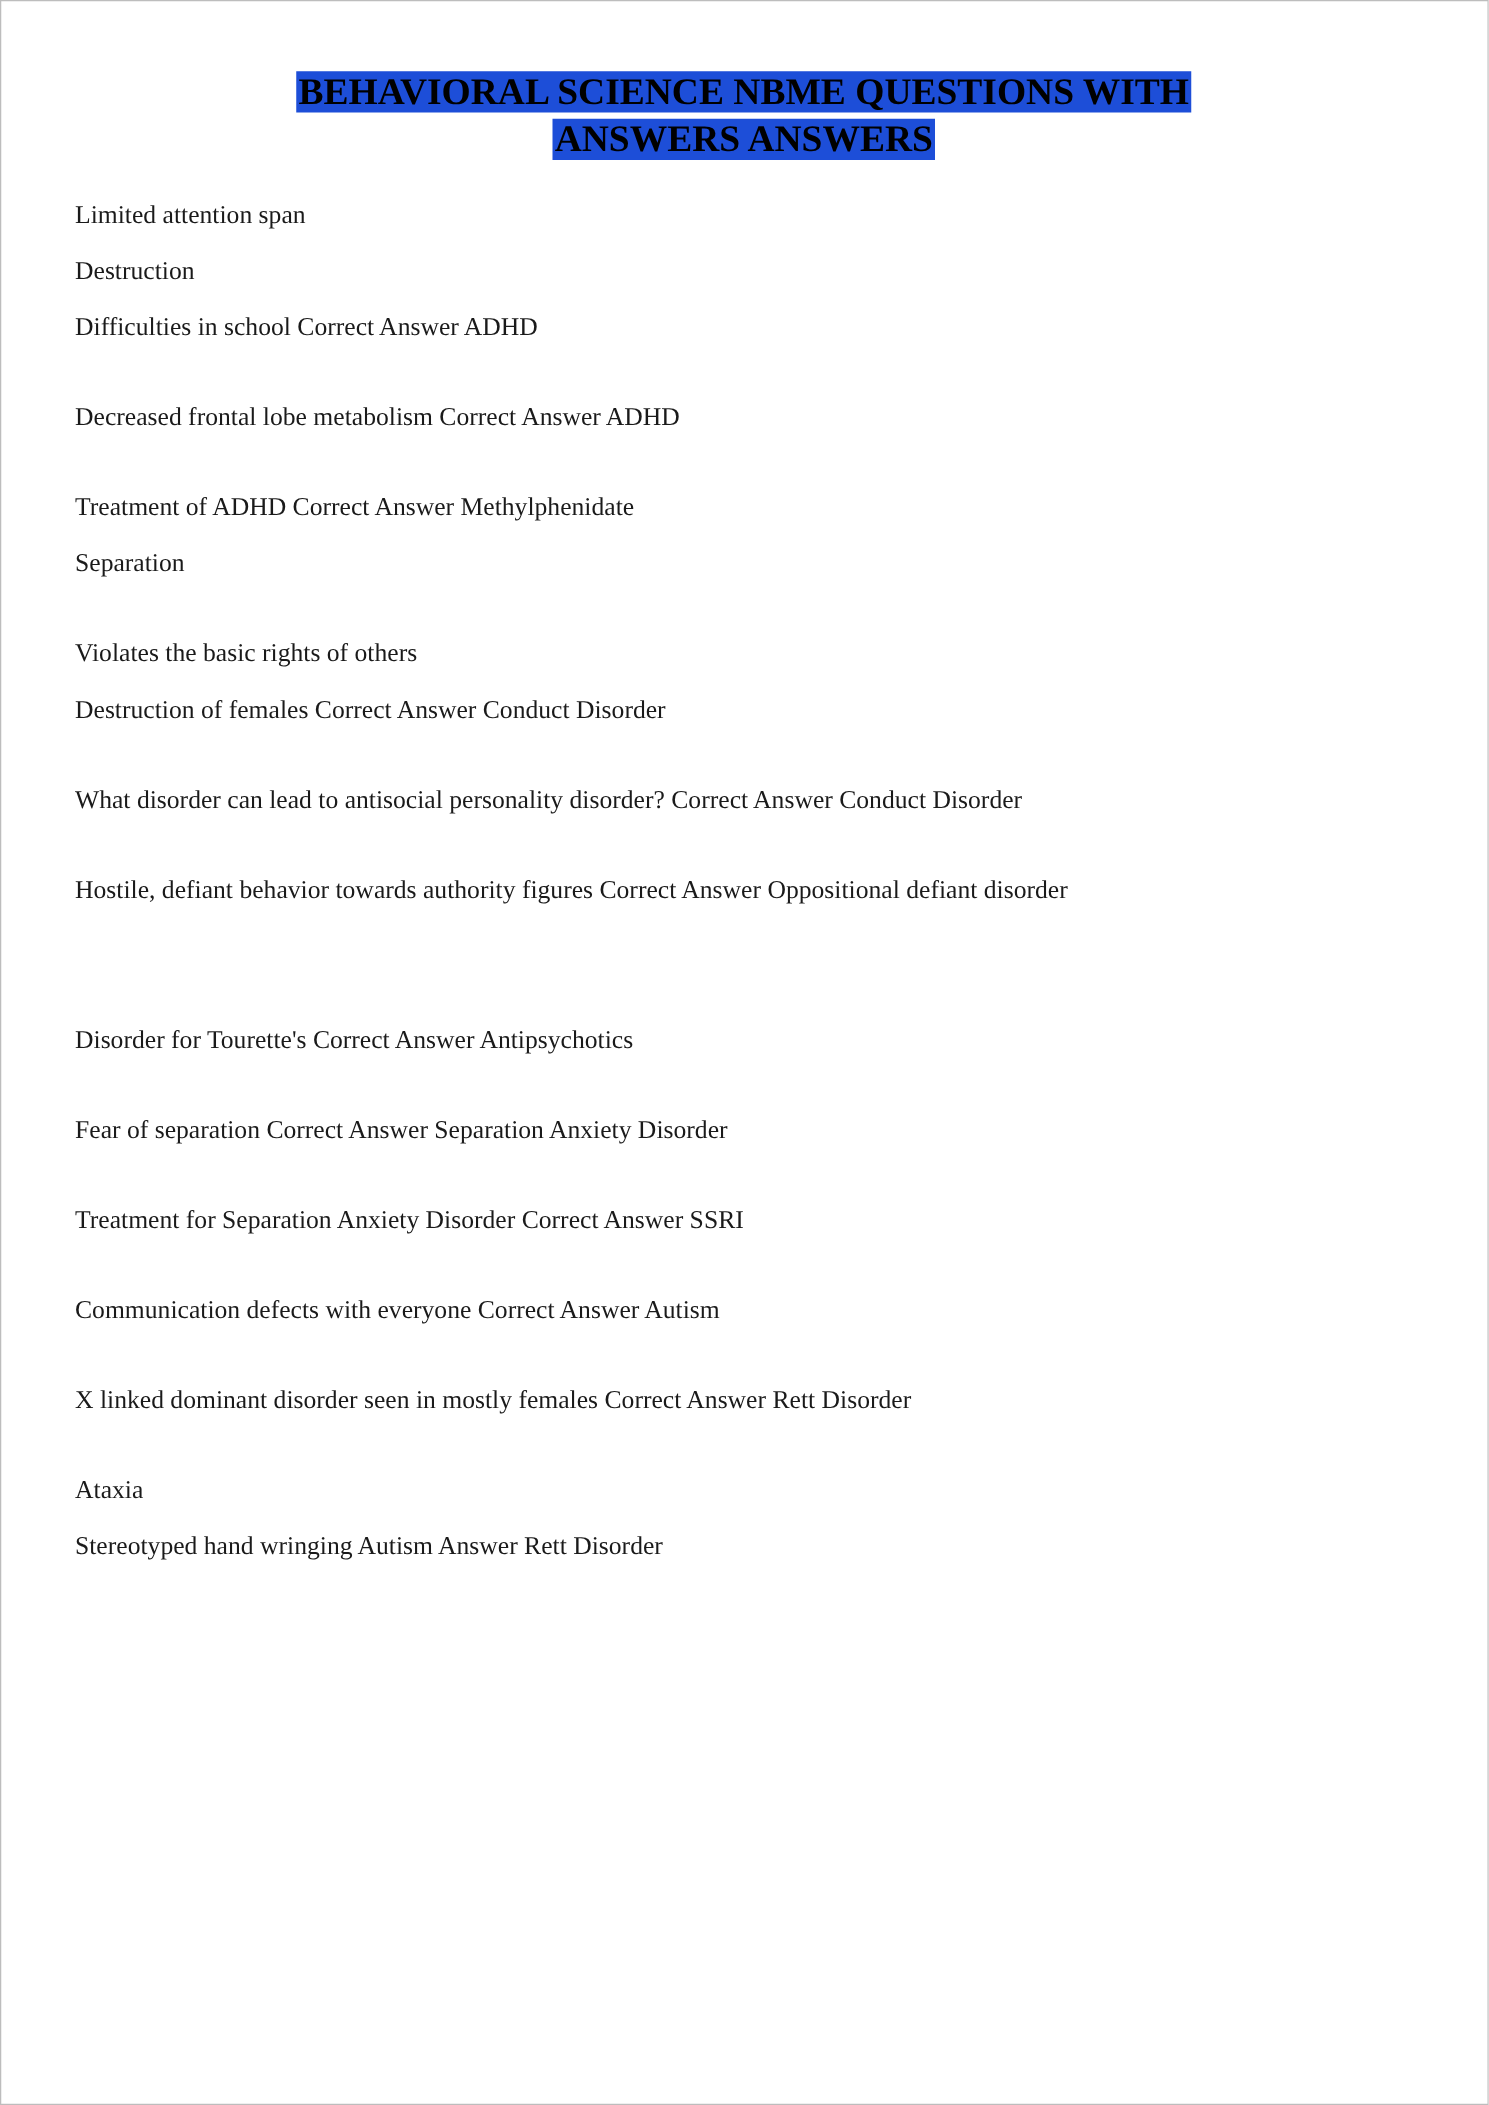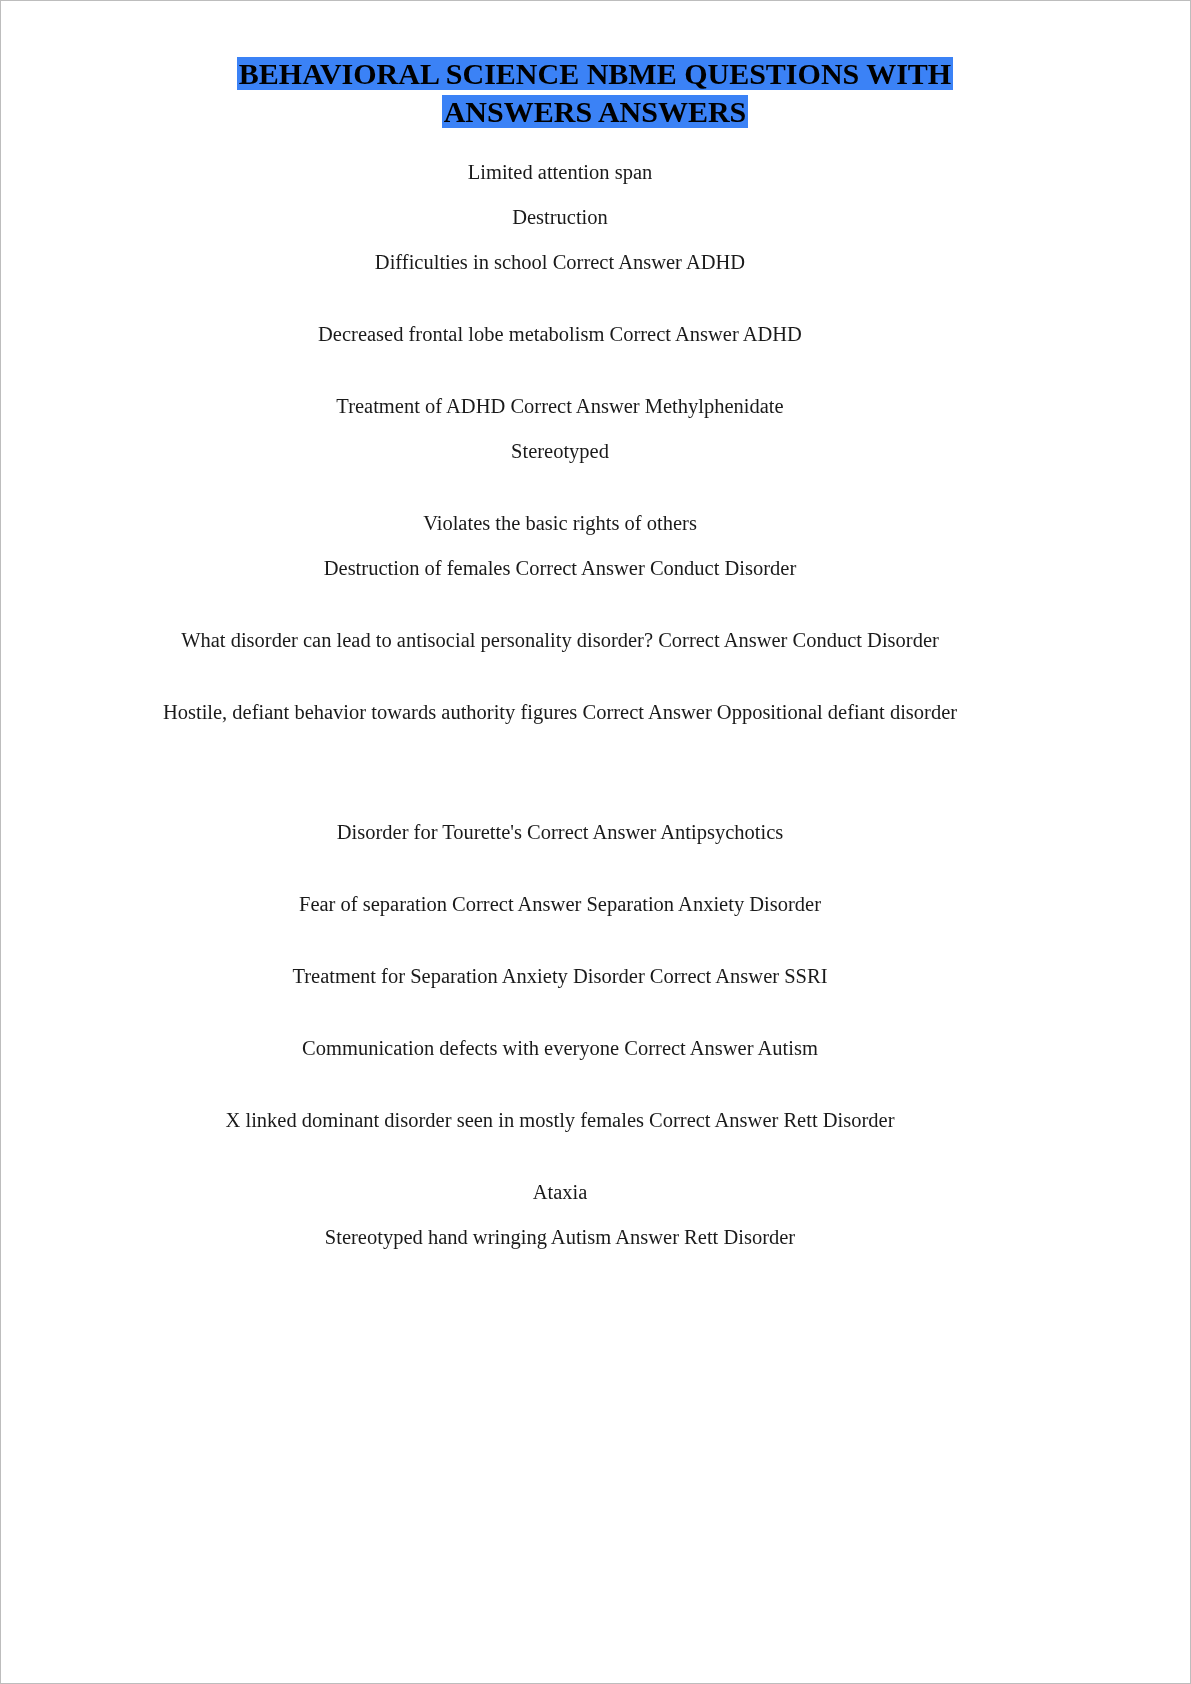--- a/index.html
+++ b/index.html
@@ -34,36 +34,35 @@
     left: 120px;
     top: 55px;
     width: 950px;
     text-align: center;
     font-weight: bold;
     font-size: 30px;
     line-height: 38px;
     color: #000000;
   }
   .doc-title .hl {
-    background: #3b82f6;
+    background: #1d4ed8;
     padding: 0 2px;
     text-align: center;
   }
   .body-block {
     position: absolute;
     left: 60px;
     top: 160px;
     width: 1000px;
   }
   .line {
     font-size: 20.5px;
     line-height: 24px;
     color: #1a1a1a;
     white-space: pre-wrap;
-    text-align: center;
   }
   .gap-sm { height: 21px; }
   .gap-lg { height: 48px; }
 </style>
 </head>
 <body>
 
 <div class="page">
   <div class="page-border"></div>
 
@@ -76,21 +75,21 @@
       <div class="line">Limited attention span</div>
       <div class="gap-sm"></div>
       <div class="line">Destruction</div>
       <div class="gap-sm"></div>
       <div class="line">Difficulties in school Correct Answer ADHD</div>
       <div class="gap-lg"></div>
       <div class="line">Decreased frontal lobe metabolism Correct Answer ADHD</div>
       <div class="gap-lg"></div>
       <div class="line">Treatment of ADHD Correct Answer Methylphenidate</div>
       <div class="gap-sm"></div>
-      <div class="line">Stereotyped</div>
+      <div class="line">Separation</div>
       <div class="gap-lg"></div>
       <div class="line">Violates the basic rights of others</div>
       <div class="gap-sm"></div>
       <div class="line">Destruction of females Correct Answer Conduct Disorder</div>
       <div class="gap-lg"></div>
       <div class="line">What disorder can lead to antisocial personality disorder? Correct Answer Conduct Disorder</div>
       <div class="gap-lg"></div>
       <div class="line">Hostile, defiant behavior towards authority figures Correct Answer Oppositional defiant disorder</div>
       <div class="gap-lg"></div>
       <div class="gap-lg"></div>

